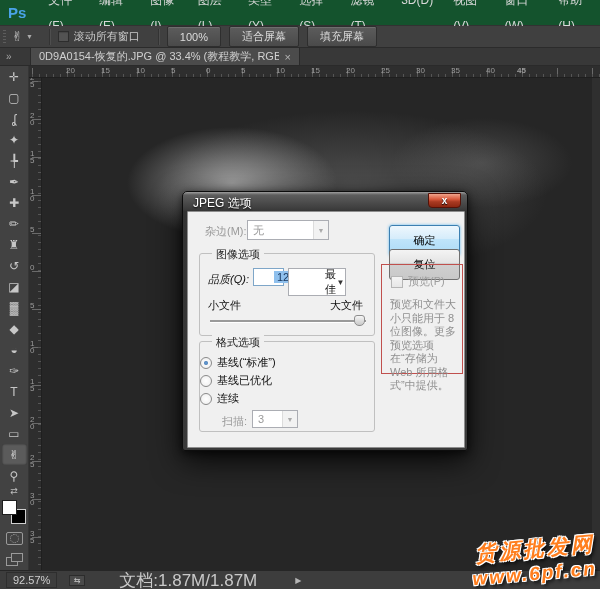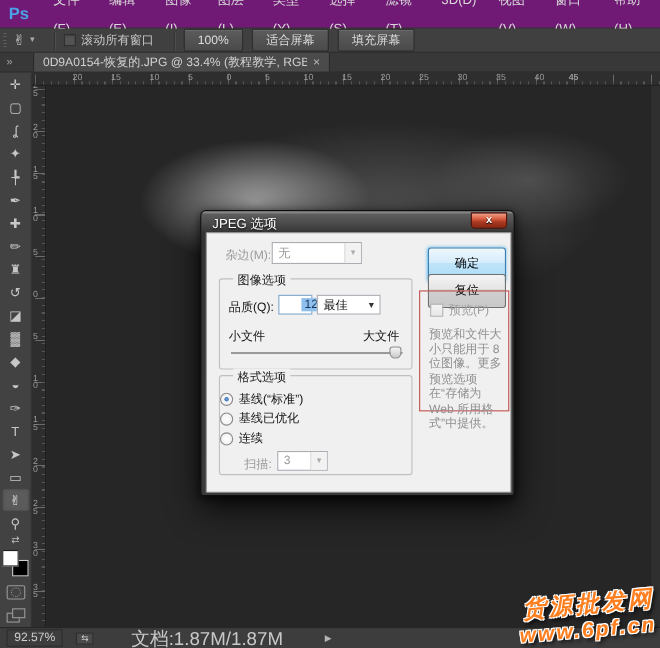--- a/index.html
+++ b/index.html
@@ -2,21 +2,21 @@
 <html><head>
 <meta charset="utf-8">
 <style>
   * { margin:0; padding:0; box-sizing:border-box; }
   html,body { width:600px; height:589px; overflow:hidden; }
   body { font-family:"Liberation Sans","DejaVu Sans",sans-serif; background:#262626; }
   .app { position:relative; width:600px; height:589px; background:#424242; }
 
   
   .menubar { position:absolute; left:0; top:0; width:600px; height:26px;
-    background:#701a75; border-bottom:1px solid #323232; display:flex; align-items:center; }
+    background:#14532d; border-bottom:1px solid #323232; display:flex; align-items:center; }
   .ps-logo { color:#4aa3e8; font-weight:bold; font-size:15px; margin:0 12px 0 8px; }
   .menu-item { color:#d8d8d8; font-size:12px; padding:0 10px; line-height:26px; cursor:default; }
 
   
   .optionsbar { position:absolute; left:0; top:26px; width:600px; height:22px;
     background:#404040; border-bottom:1px solid #2b2b2b; display:flex; align-items:center; }
   .grip { width:3px; height:14px; margin:0 6px 0 3px;
     background:repeating-linear-gradient(180deg,#5d5d5d 0 1px,transparent 1px 3px); }
   .tool-preset { display:flex; align-items:center; color:#cfcfcf; margin-right:8px; }
   .tool-preset .hand-glyph { font-size:13px; }
@@ -290,25 +290,25 @@
     <div class="combo dis" style="left:64px;top:28px;width:82px;height:20px;">
       <span class="val">无</span>
       <span class="arrow-seg">▼</span>
     </div>
 
     <button class="btn7 default" style="left:206px;top:33px;">确定</button>
     <button class="btn7" style="left:206px;top:57px;">复位</button>
 
     <div class="groupbox" style="left:16px;top:61px;width:176px;height:83px;">
       <span class="legend">图像选项</span>
-      <span class="dlg-label" style="left:8px;top:18px;">品质(Q):</span>
+      <span class="dlg-label" style="left:8px;top:18px;font-style:italic;">品质(Q):</span>
       <div class="q-input" style="left:53px;top:14px;padding-left:29px;">
         <span>12</span>
       </div>
-      <div class="combo flat" style="left:88px;top:14px;width:58px;height:18px;position:absolute;">
+      <div class="combo flat" style="left:88px;top:14px;width:58px;height:28px;position:absolute;padding-left:31px;">
         <span class="val">最佳</span>
         <span class="arrow-seg">▼</span>
       </div>
       <span class="dlg-label" style="left:8px;top:44px;">小文件</span>
       <span class="dlg-label" style="left:130px;top:44px;">大文件</span>
       <div class="slider-track" style="left:10px;top:66px;width:156px;">
         <div class="slider-handle" style="left:144px;"></div>
       </div>
     </div>
 

